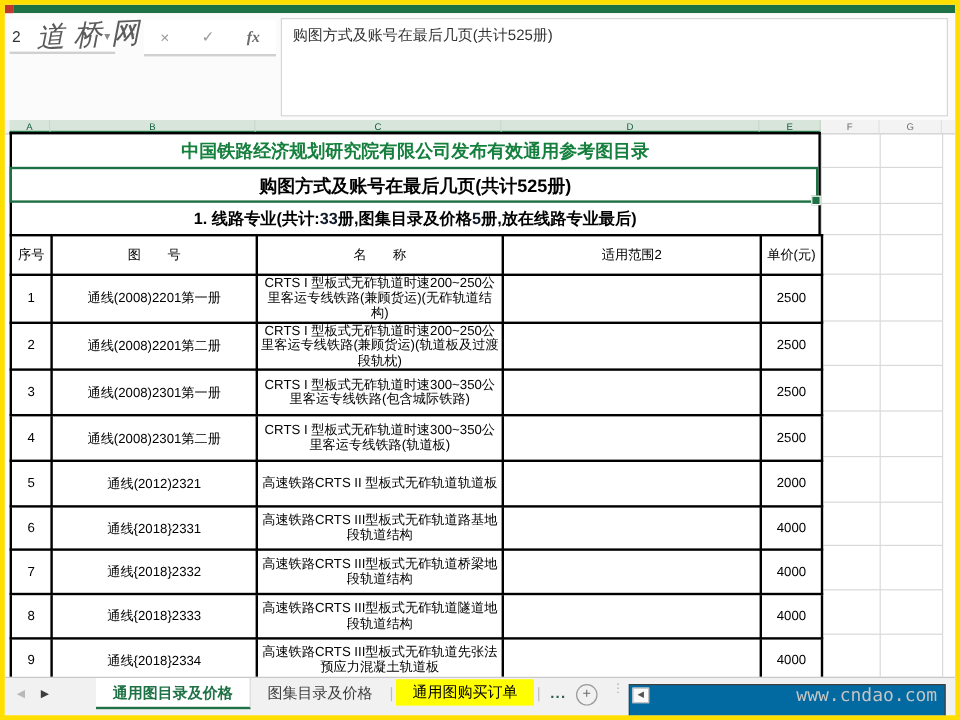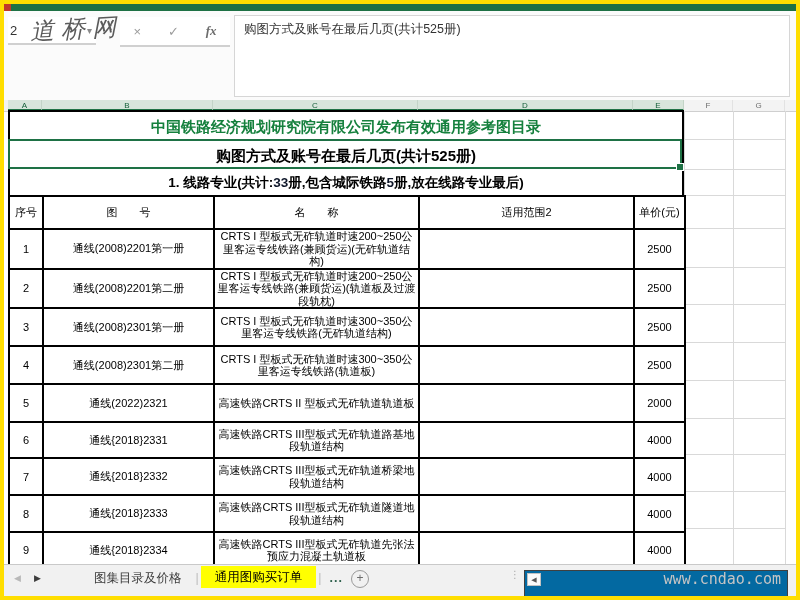--- a/index.html
+++ b/index.html
@@ -114,21 +114,21 @@
       <div class="hgl" style="left:680px;top:414px;width:101px;"></div>
       <div class="hgl" style="left:680px;top:450px;width:101px;"></div>
       <div class="hgl" style="left:680px;top:487px;width:101px;"></div>
       <div class="hgl" style="left:680px;top:524px;width:101px;"></div>
       <div class="hgl" style="left:680px;top:560px;width:101px;"></div>
     </div>
 
     <div class="titleblock">
       <div class="trow t1">中国铁路经济规划研究院有限公司发布有效通用参考图目录</div>
       <div class="trow t2">购图方式及账号在最后几页(共计525册)</div>
-      <div class="trow t3"><span>1. 线路专业(共计:</span><span class="bluenum">33</span><span>册,包含城际铁路</span><span class="bluenum">5</span><span>册,放在线路专业最后)</span></div>
+      <div class="trow t3"><span>1. 线路专业(共计:</span><span class="bluenum">33</span><span>册,图集目录及价格</span><span class="bluenum">5</span><span>册,放在线路专业最后)</span></div>
     </div>
 
     <div class="selbox">
       <div class="handle"></div>
     </div>
 
     <table class="sheet">
       <colgroup>
           <col style="width:34px">
           <col style="width:171px">
@@ -154,34 +154,34 @@
       <tr style="height:37px">
         <td>2</td>
         <td class="code">通线(2008)2201第二册</td>
         <td class="name">CRTS I 型板式无砟轨道时速200~250公里客运专线铁路(兼顾货运)(轨道板及过渡段轨枕)</td>
         <td></td>
         <td>2500</td>
       </tr>
       <tr style="height:38px">
         <td>3</td>
         <td class="code">通线(2008)2301第一册</td>
-        <td class="name">CRTS I 型板式无砟轨道时速300~350公里客运专线铁路(无砟轨道结构)</td>
+        <td class="name">CRTS I 型板式无砟轨道时速300~350公里客运专线铁路(包含城际铁路)</td>
         <td></td>
         <td>2500</td>
       </tr>
       <tr style="height:38px">
         <td>4</td>
         <td class="code">通线(2008)2301第二册</td>
         <td class="name">CRTS I 型板式无砟轨道时速300~350公里客运专线铁路(轨道板)</td>
         <td></td>
         <td>2500</td>
       </tr>
       <tr style="height:38px">
         <td>5</td>
-        <td class="code">通线(2022)2321</td>
+        <td class="code">通线(2012)2321</td>
         <td class="name">高速铁路CRTS II 型板式无砟轨道轨道板</td>
         <td></td>
         <td>2000</td>
       </tr>
       <tr style="height:36px">
         <td>6</td>
         <td class="code">通线{2018}2331</td>
         <td class="name">高速铁路CRTS  III型板式无砟轨道路基地段轨道结构</td>
         <td></td>
         <td class="ptop">4000</td>
@@ -207,20 +207,21 @@
         <td></td>
         <td class="ptop">4000</td>
       </tr>
     </tbody>
       </table>
 
     <div class="bottombar">
       <span class="nav l">◀</span>
       <span class="nav r">▶</span>
       <div class="tabs">
+        <div class="tab active">通用图目录及价格</div>
         <div class="tab">图集目录及价格</div>
         <span class="tabsep">|</span>
         <div class="tab hl">通用图购买订单</div>
         <span class="tabsep">|</span>
         <div class="more">...</div>
         <div class="addbtn">+</div>
       </div>
       <div class="bb-dots">⋮</div>
       <div class="hscroll">
         <div class="hs-arrow">◀</div>

